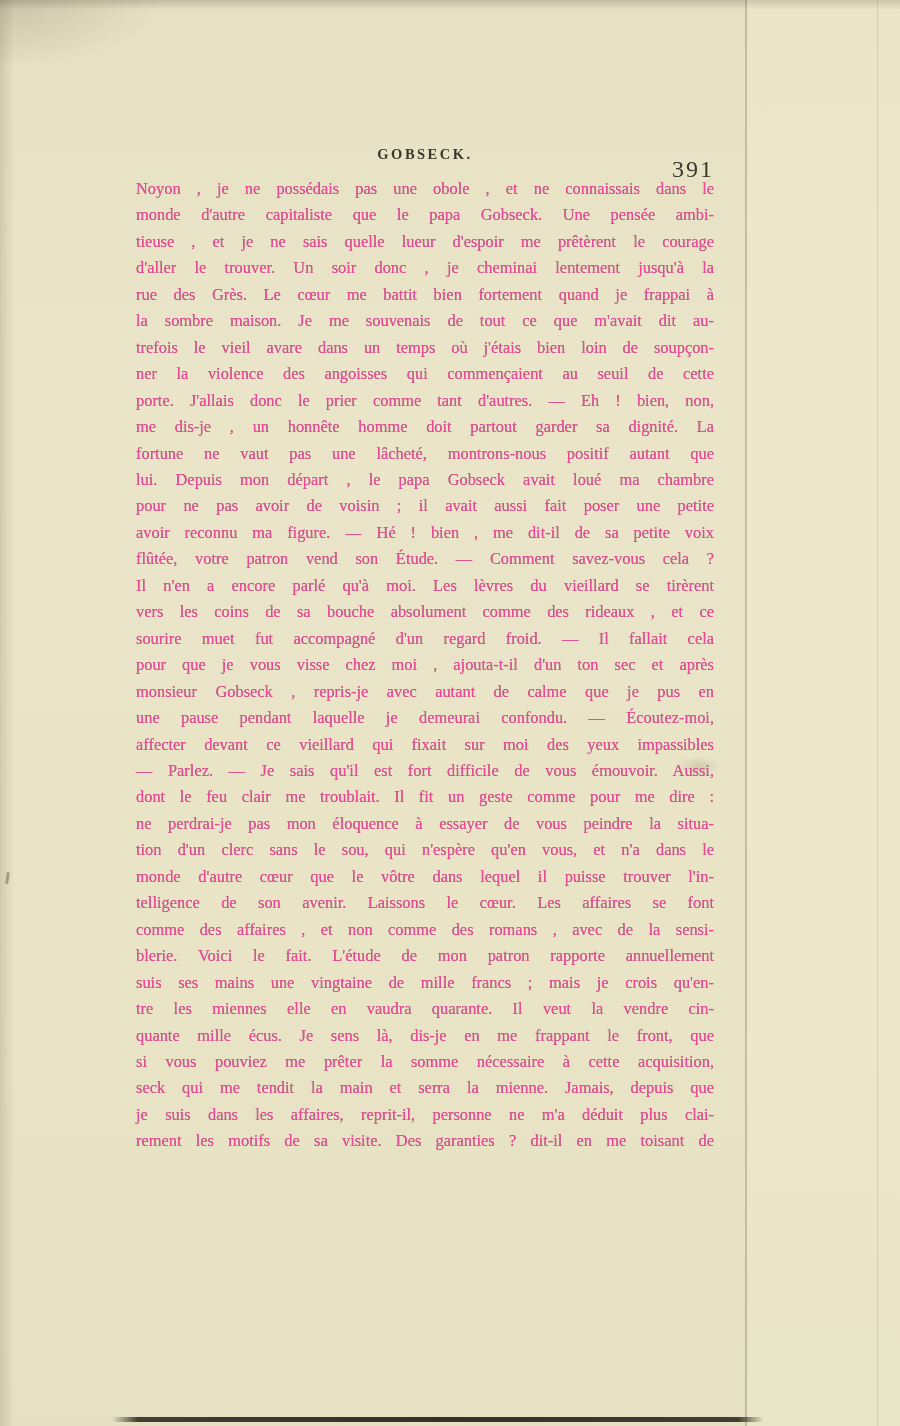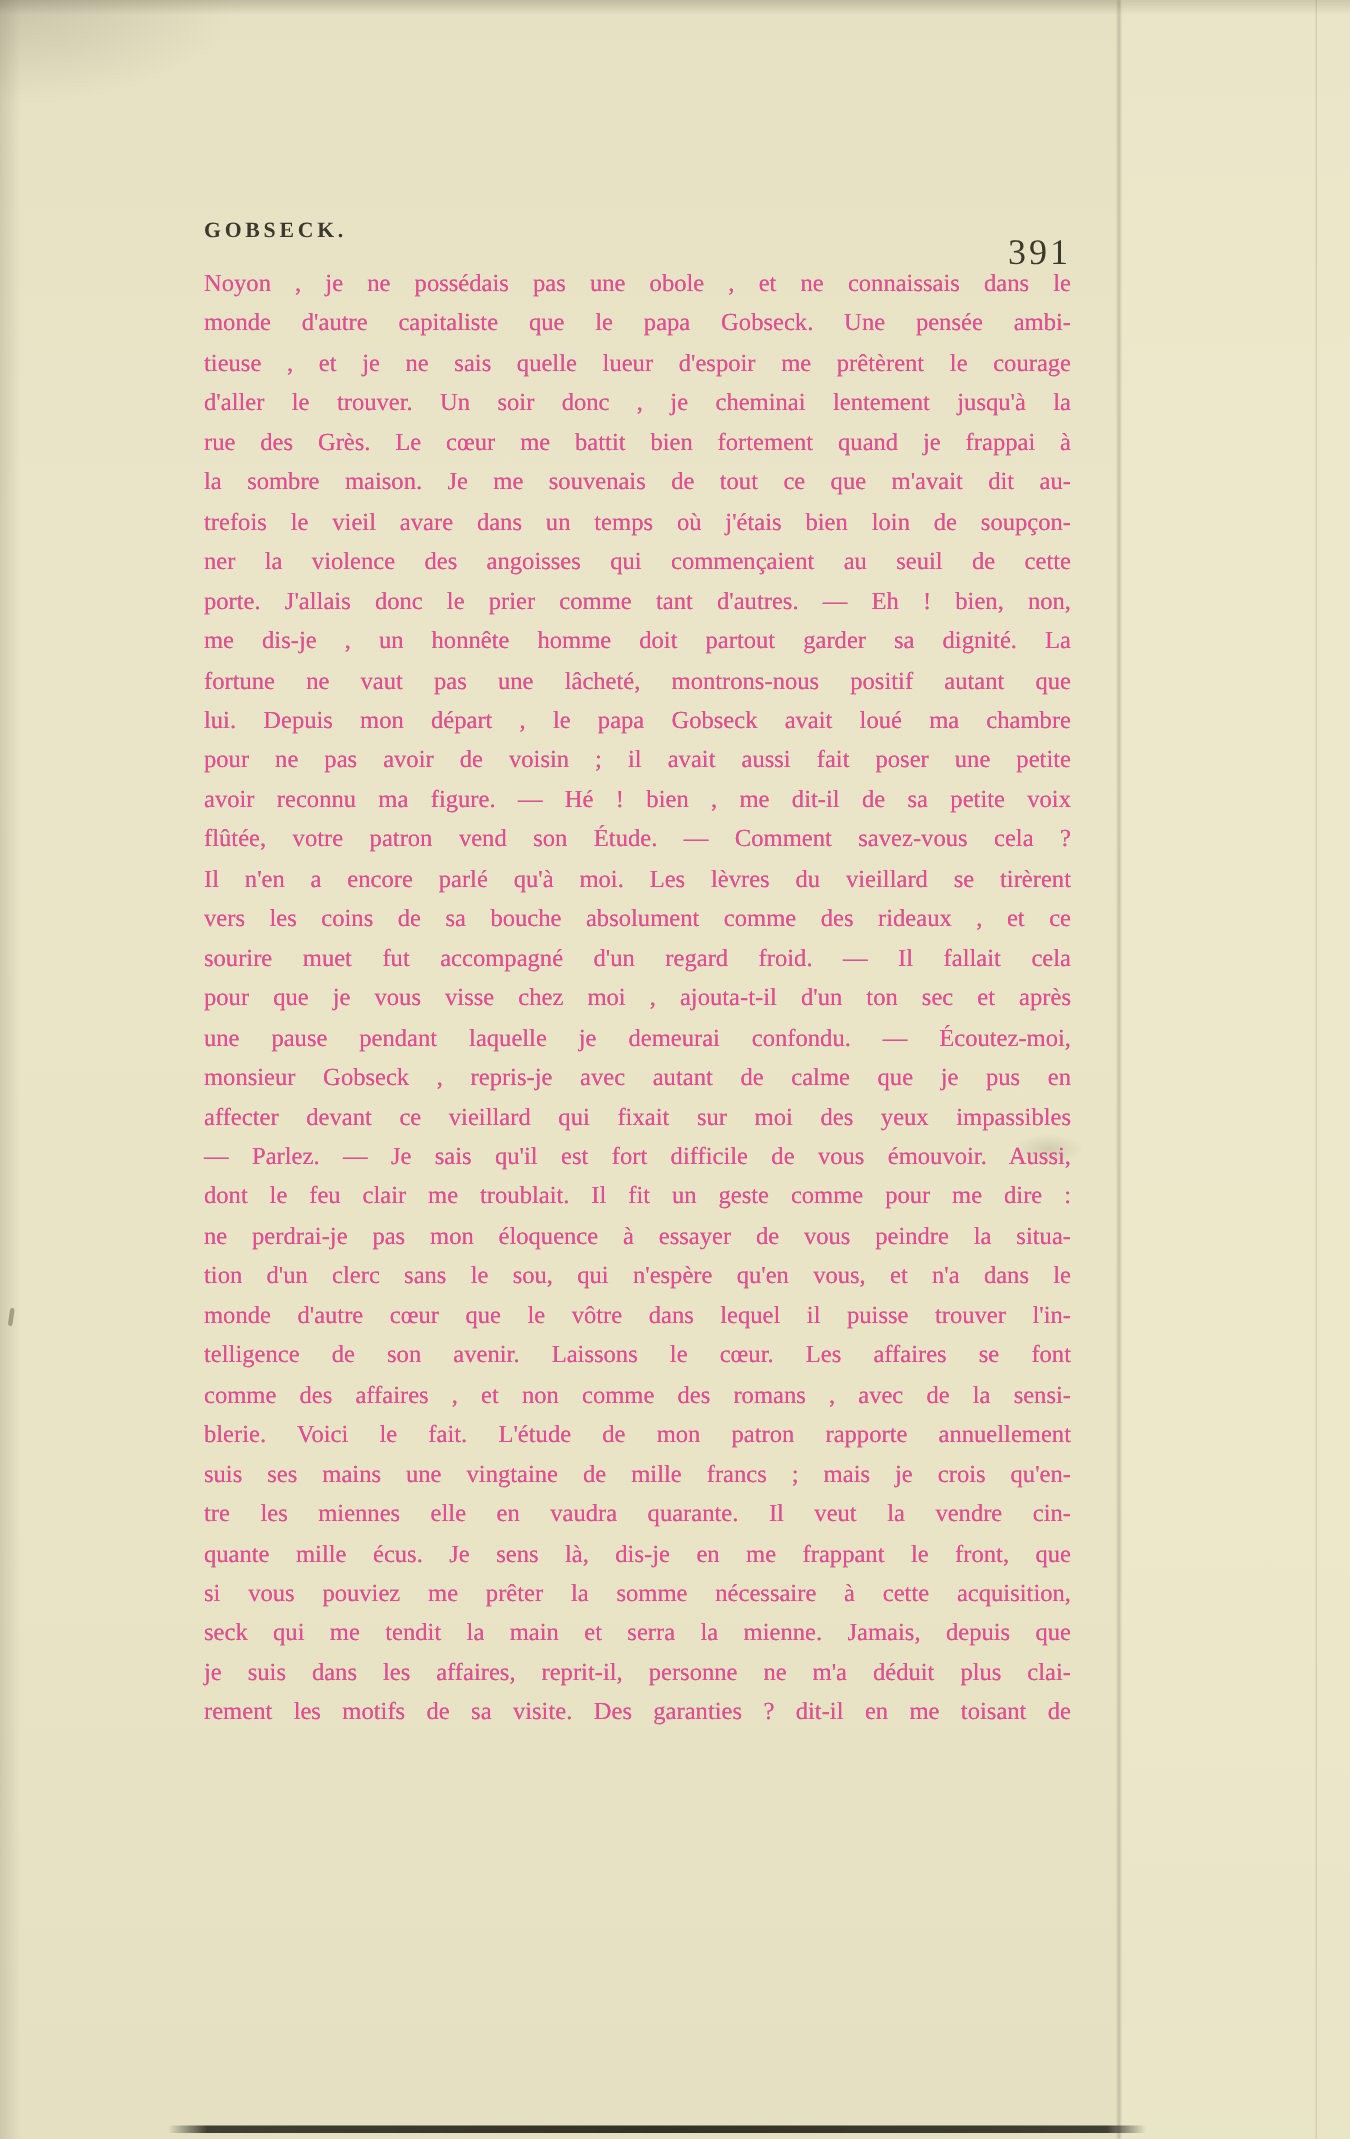--- a/index.html
+++ b/index.html
@@ -87,21 +87,21 @@
   
   .running-header {
     position: absolute;
     left: 136px; top: 140px;
     width: 578px;
     height: 26px;
   }
   .running-title {
     position: absolute;
     left: 0; right: 0;
-    text-align: left;
+    text-align: center;
     top: 6px;
     font-size: 14.5px;
     font-weight: bold;
     letter-spacing: 2.5px;
     color: #3c382c;
   }
   .page-number {
     position: absolute;
     right: 0;
     top: 16px;
@@ -158,22 +158,22 @@
     <div class="line">me dis-je , un honnête homme doit partout garder sa dignité. La</div>
     <div class="line">fortune ne vaut pas une lâcheté, montrons-nous positif autant que</div>
     <div class="line">lui. Depuis mon départ , le papa Gobseck avait loué ma chambre</div>
     <div class="line">pour ne pas avoir de voisin ; il avait aussi fait poser une petite</div>
     <div class="line">avoir reconnu ma figure. — Hé ! bien , me dit-il de sa petite voix</div>
     <div class="line">flûtée, votre patron vend son Étude. — Comment savez-vous cela ?</div>
     <div class="line">Il n'en a encore parlé qu'à moi. Les lèvres du vieillard se tirèrent</div>
     <div class="line">vers les coins de sa bouche absolument comme des rideaux , et ce</div>
     <div class="line">sourire muet fut accompagné d'un regard froid. — Il fallait cela</div>
     <div class="line">pour que je vous visse chez moi , ajouta-t-il d'un ton sec et après</div>
+    <div class="line">monsieur Gobseck , repris-je avec autant de calme que je pus en</div>
     <div class="line">une pause pendant laquelle je demeurai confondu. — Écoutez-moi,</div>
-    <div class="line">monsieur Gobseck , repris-je avec autant de calme que je pus en</div>
     <div class="line">affecter devant ce vieillard qui fixait sur moi des yeux impassibles</div>
     <div class="line">— Parlez. — Je sais qu'il est fort difficile de vous émouvoir. Aussi,</div>
     <div class="line">dont le feu clair me troublait. Il fit un geste comme pour me dire :</div>
     <div class="line">ne perdrai-je pas mon éloquence à essayer de vous peindre la situa-</div>
     <div class="line">tion d'un clerc sans le sou, qui n'espère qu'en vous, et n'a dans le</div>
     <div class="line">monde d'autre cœur que le vôtre dans lequel il puisse trouver l'in-</div>
     <div class="line">telligence de son avenir. Laissons le cœur. Les affaires se font</div>
     <div class="line">comme des affaires , et non comme des romans , avec de la sensi-</div>
     <div class="line">blerie. Voici le fait. L'étude de mon patron rapporte annuellement</div>
     <div class="line">suis ses mains une vingtaine de mille francs ; mais je crois qu'en-</div>

